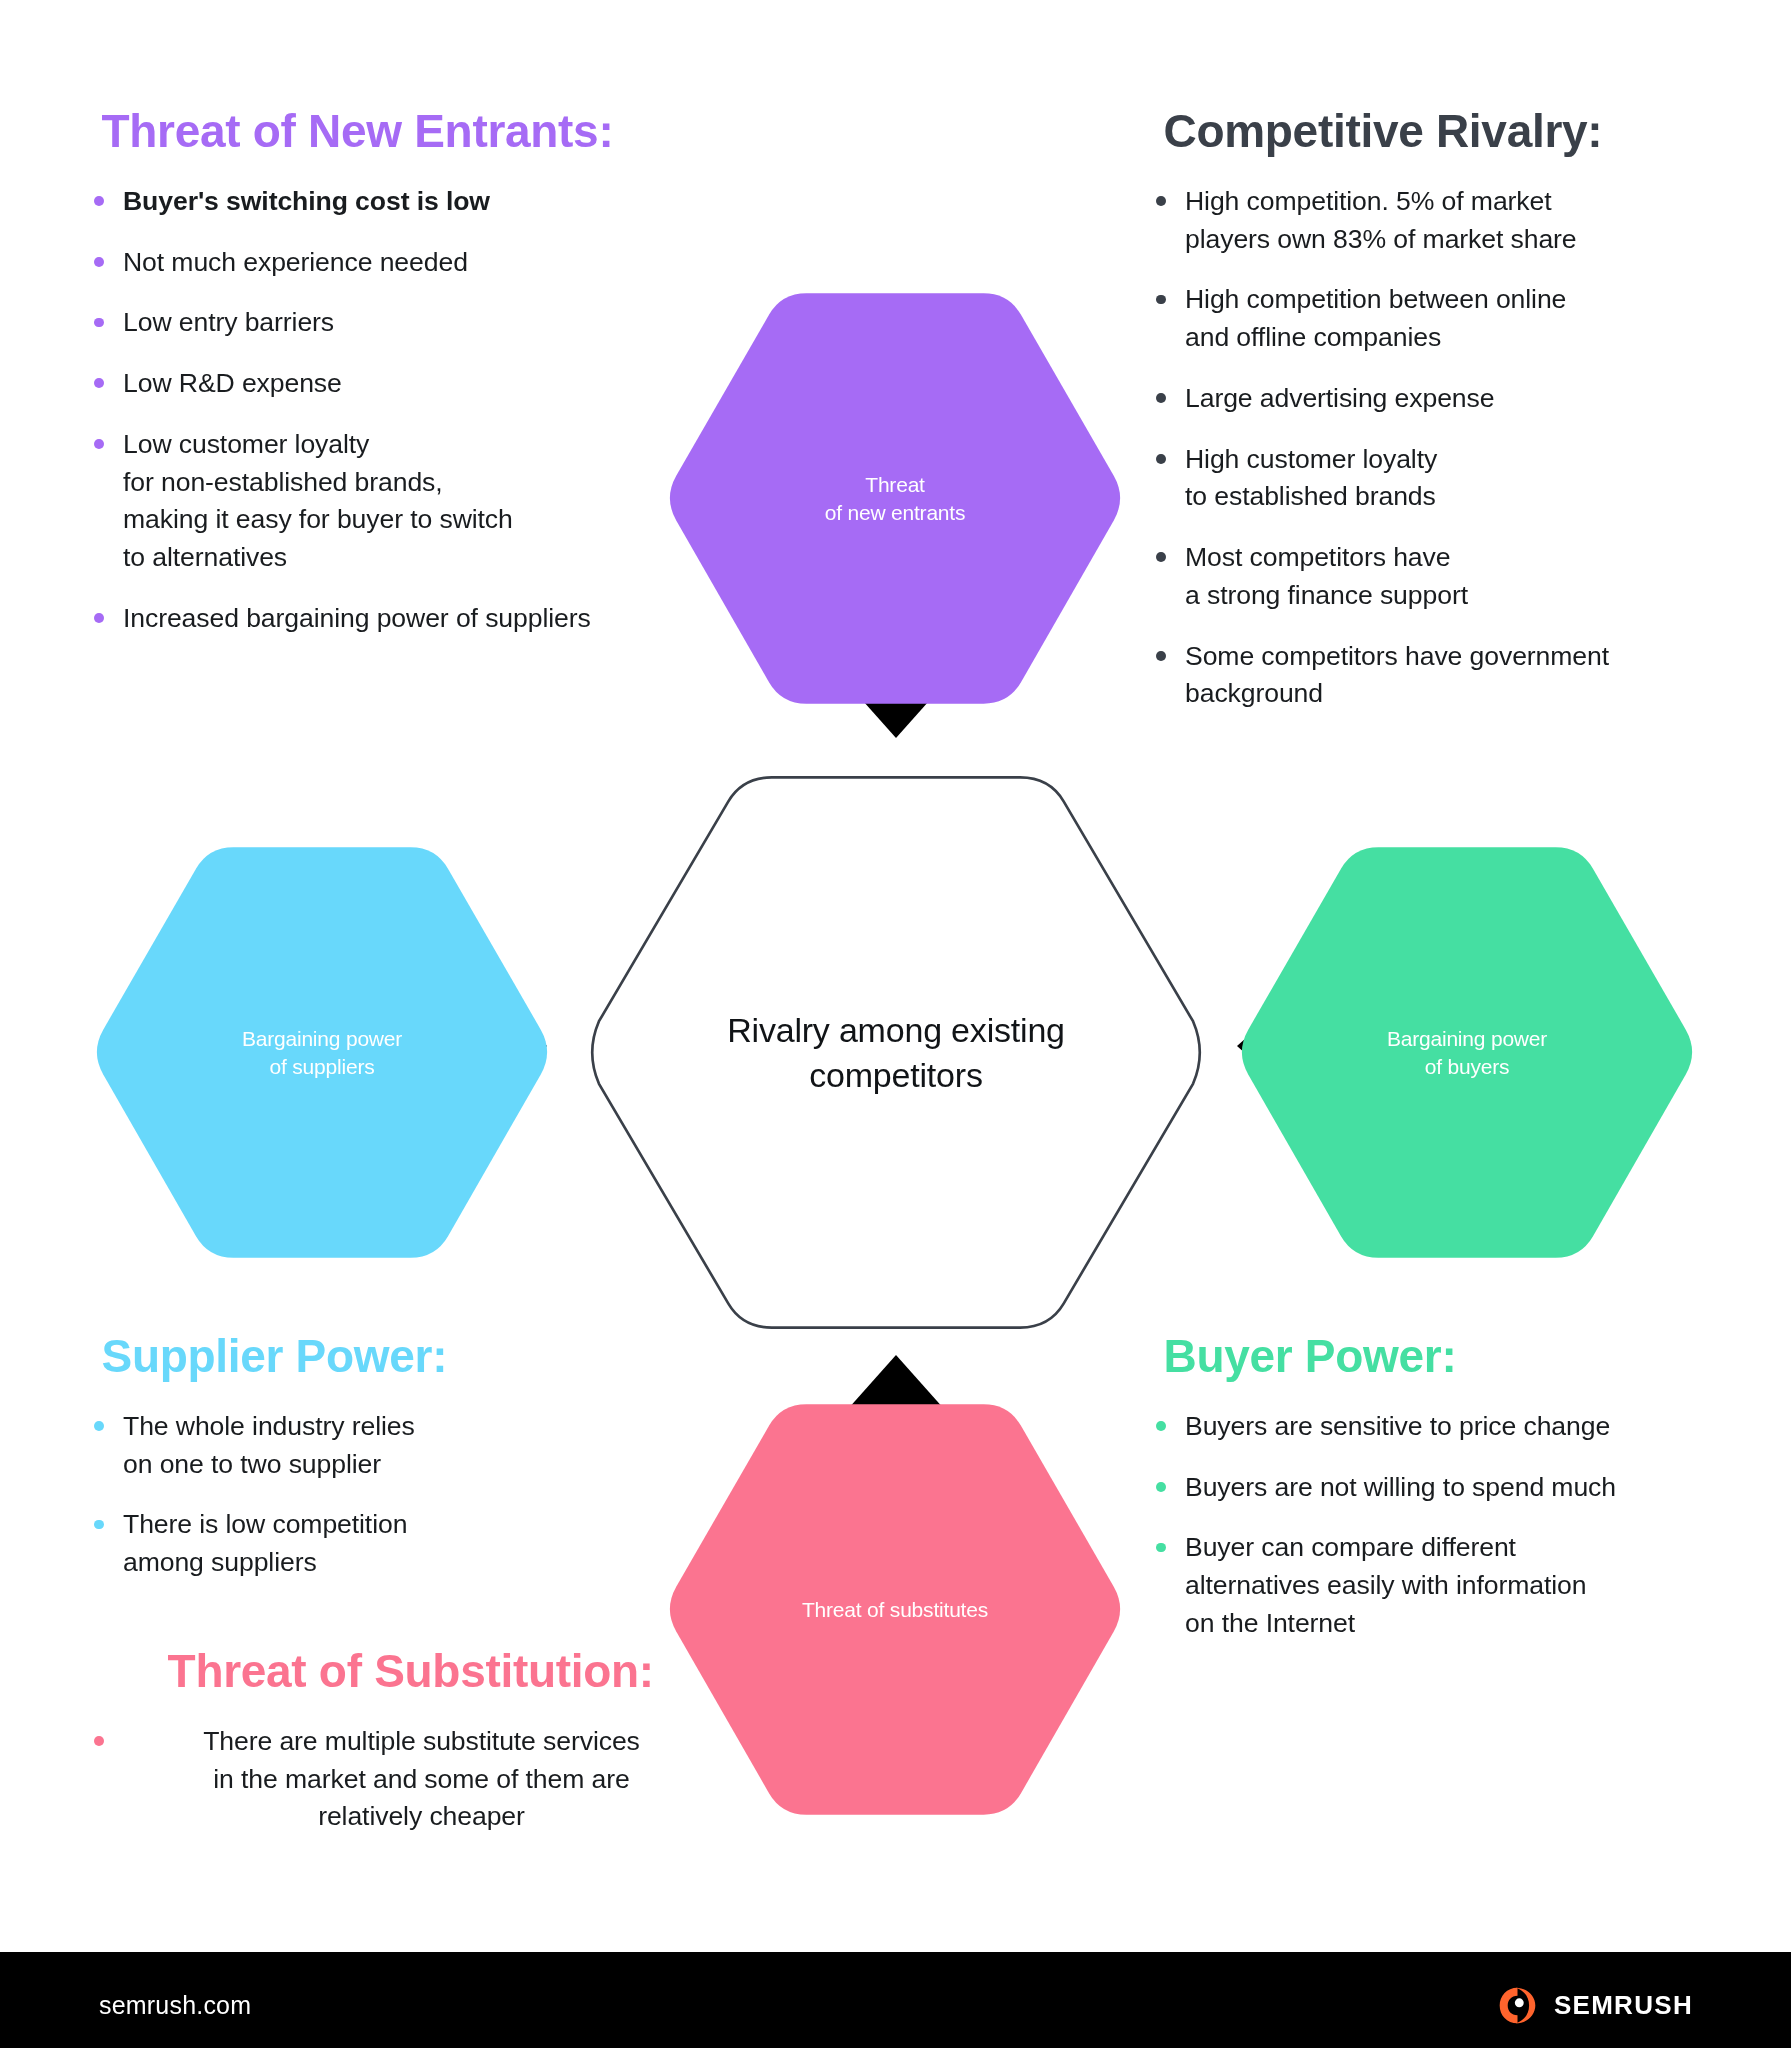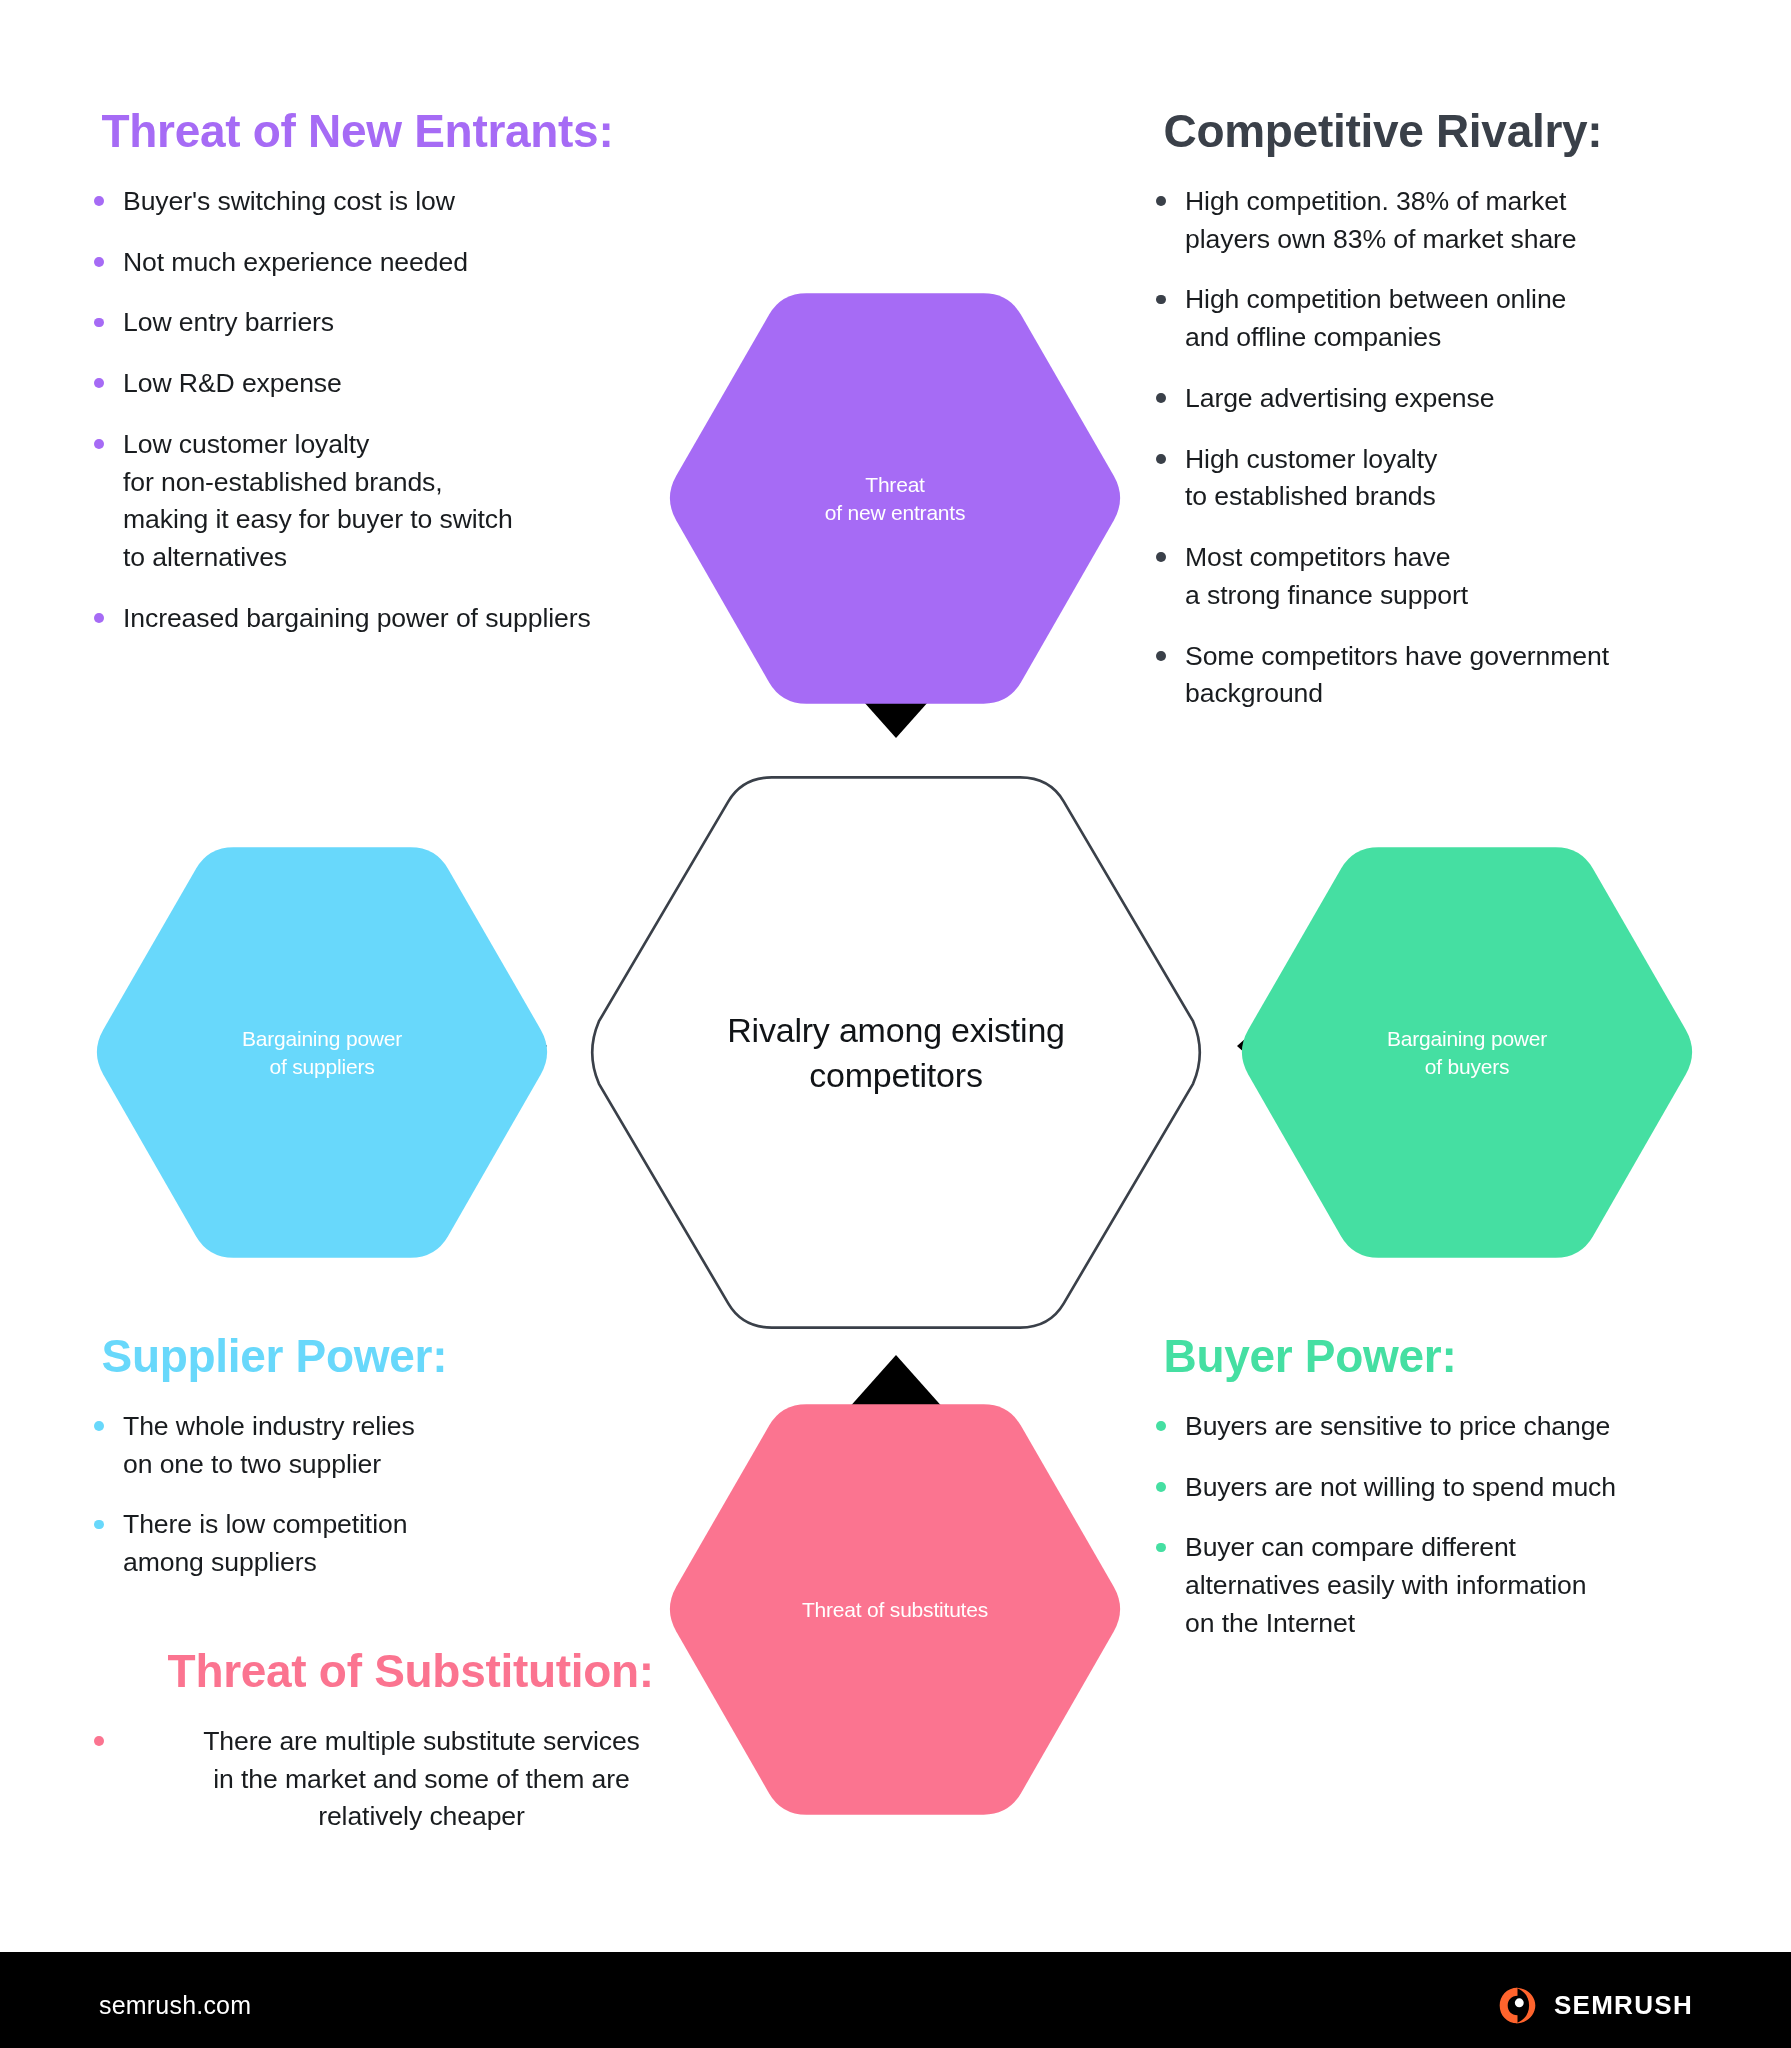--- a/index.html
+++ b/index.html
@@ -128,36 +128,36 @@
   }
 </style>
 </head>
 <body>
 
 <div id="stage">
 
   <div class="textblock" style="left:82px; top:105px; width:621px;">
     <div class="block-title" style="color:#a66bf5;">Threat of New Entrants:</div>
     <ul class="bullets">
-      <li><span class="dot" style="background:#a66bf5;"></span><span style="white-space:pre-line;">Buyer's switching cost is low</span></li>
+      <li><span class="dot" style="background:#a66bf5;"></span><span style="white-space:pre-line;font-weight:bold;">Buyer's switching cost is low</span></li>
       <li><span class="dot" style="background:#a66bf5;"></span><span style="white-space:pre-line;">Not much experience needed</span></li>
       <li><span class="dot" style="background:#a66bf5;"></span><span style="white-space:pre-line;">Low entry barriers</span></li>
       <li><span class="dot" style="background:#a66bf5;"></span><span style="white-space:pre-line;">Low R&amp;D expense</span></li>
       <li><span class="dot" style="background:#a66bf5;"></span><span style="white-space:pre-line;">Low customer loyalty
 for non-established brands,
 making it easy for buyer to switch
 to alternatives</span></li>
       <li><span class="dot" style="background:#a66bf5;"></span><span style="white-space:pre-line;">Increased bargaining power of suppliers</span></li>
     </ul>
   </div>
 
   <div class="textblock" style="left:1144px; top:105px; width:585px;">
     <div class="block-title" style="color:#3a4049;">Competitive Rivalry:</div>
     <ul class="bullets">
-      <li><span class="dot" style="background:#3a4049;"></span><span style="white-space:pre-line;">High competition. 38% of market
+      <li><span class="dot" style="background:#3a4049;"></span><span style="white-space:pre-line;">High competition. 5% of market
 players own 83% of market share</span></li>
       <li><span class="dot" style="background:#3a4049;"></span><span style="white-space:pre-line;">High competition between online
 and offline companies</span></li>
       <li><span class="dot" style="background:#3a4049;"></span><span style="white-space:pre-line;">Large advertising expense</span></li>
       <li><span class="dot" style="background:#3a4049;"></span><span style="white-space:pre-line;">High customer loyalty
 to established brands</span></li>
       <li><span class="dot" style="background:#3a4049;"></span><span style="white-space:pre-line;">Most competitors have
 a strong finance support</span></li>
       <li><span class="dot" style="background:#3a4049;"></span><span style="white-space:pre-line;">Some competitors have government
 background</span></li>

